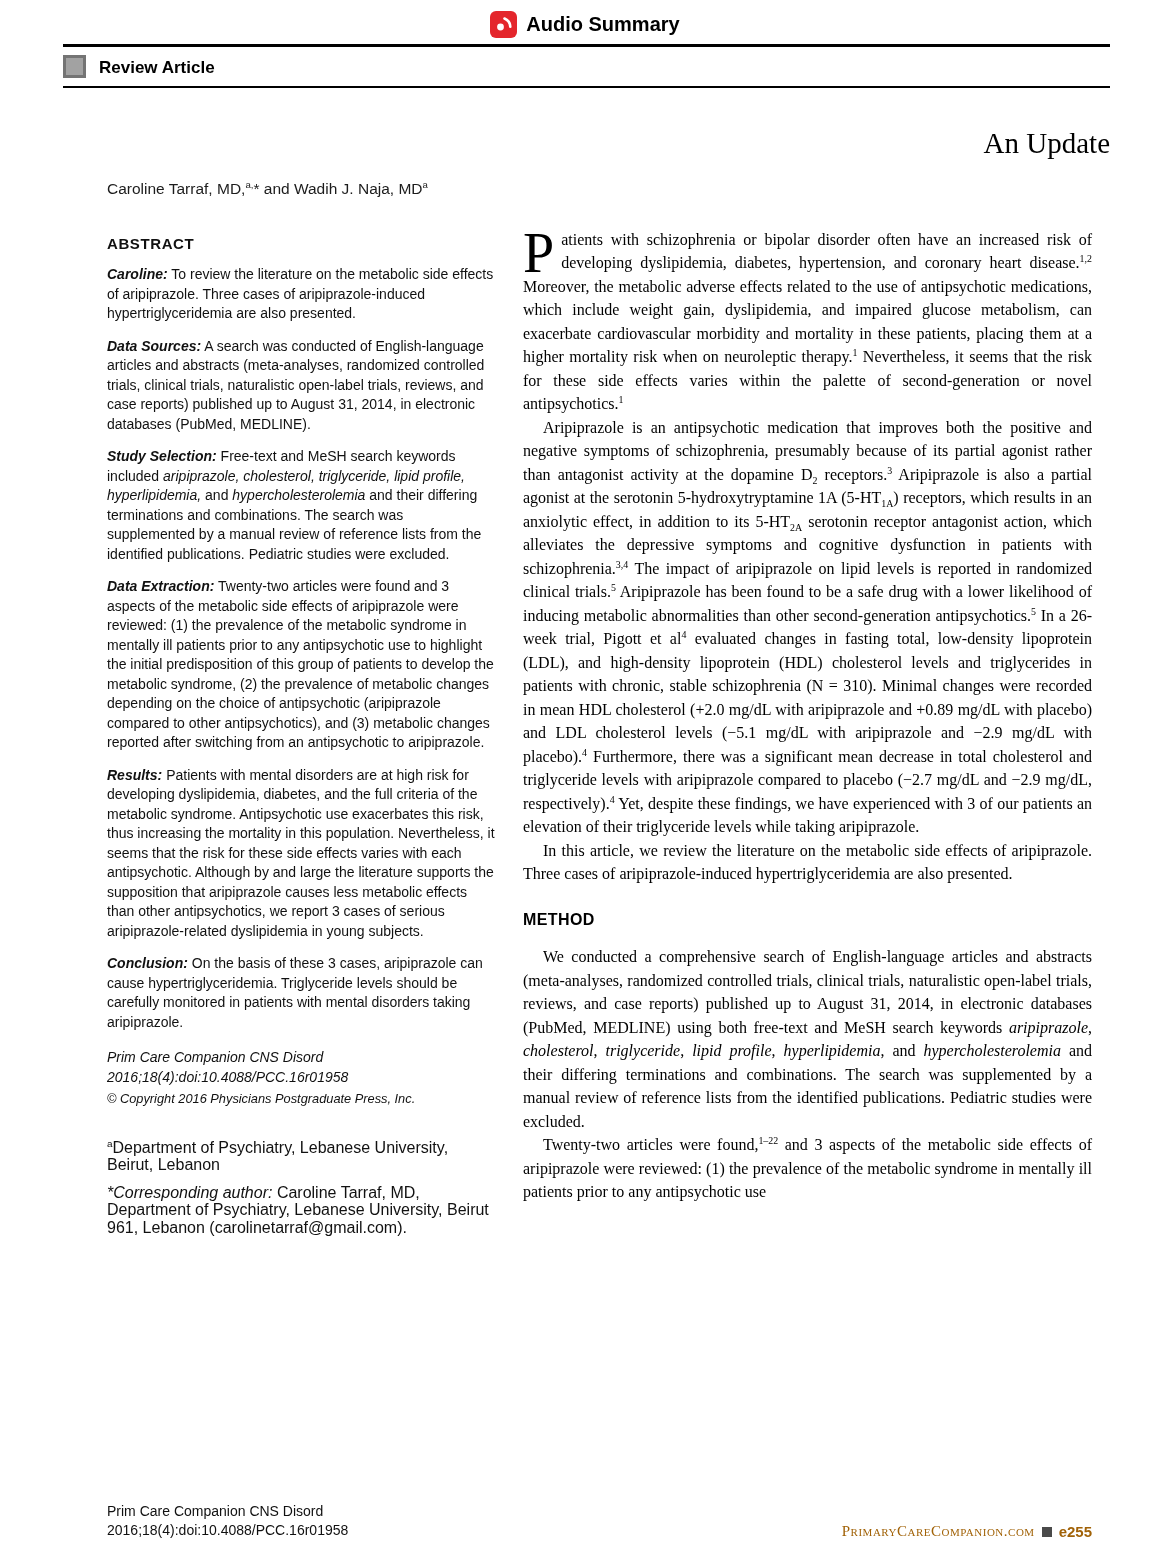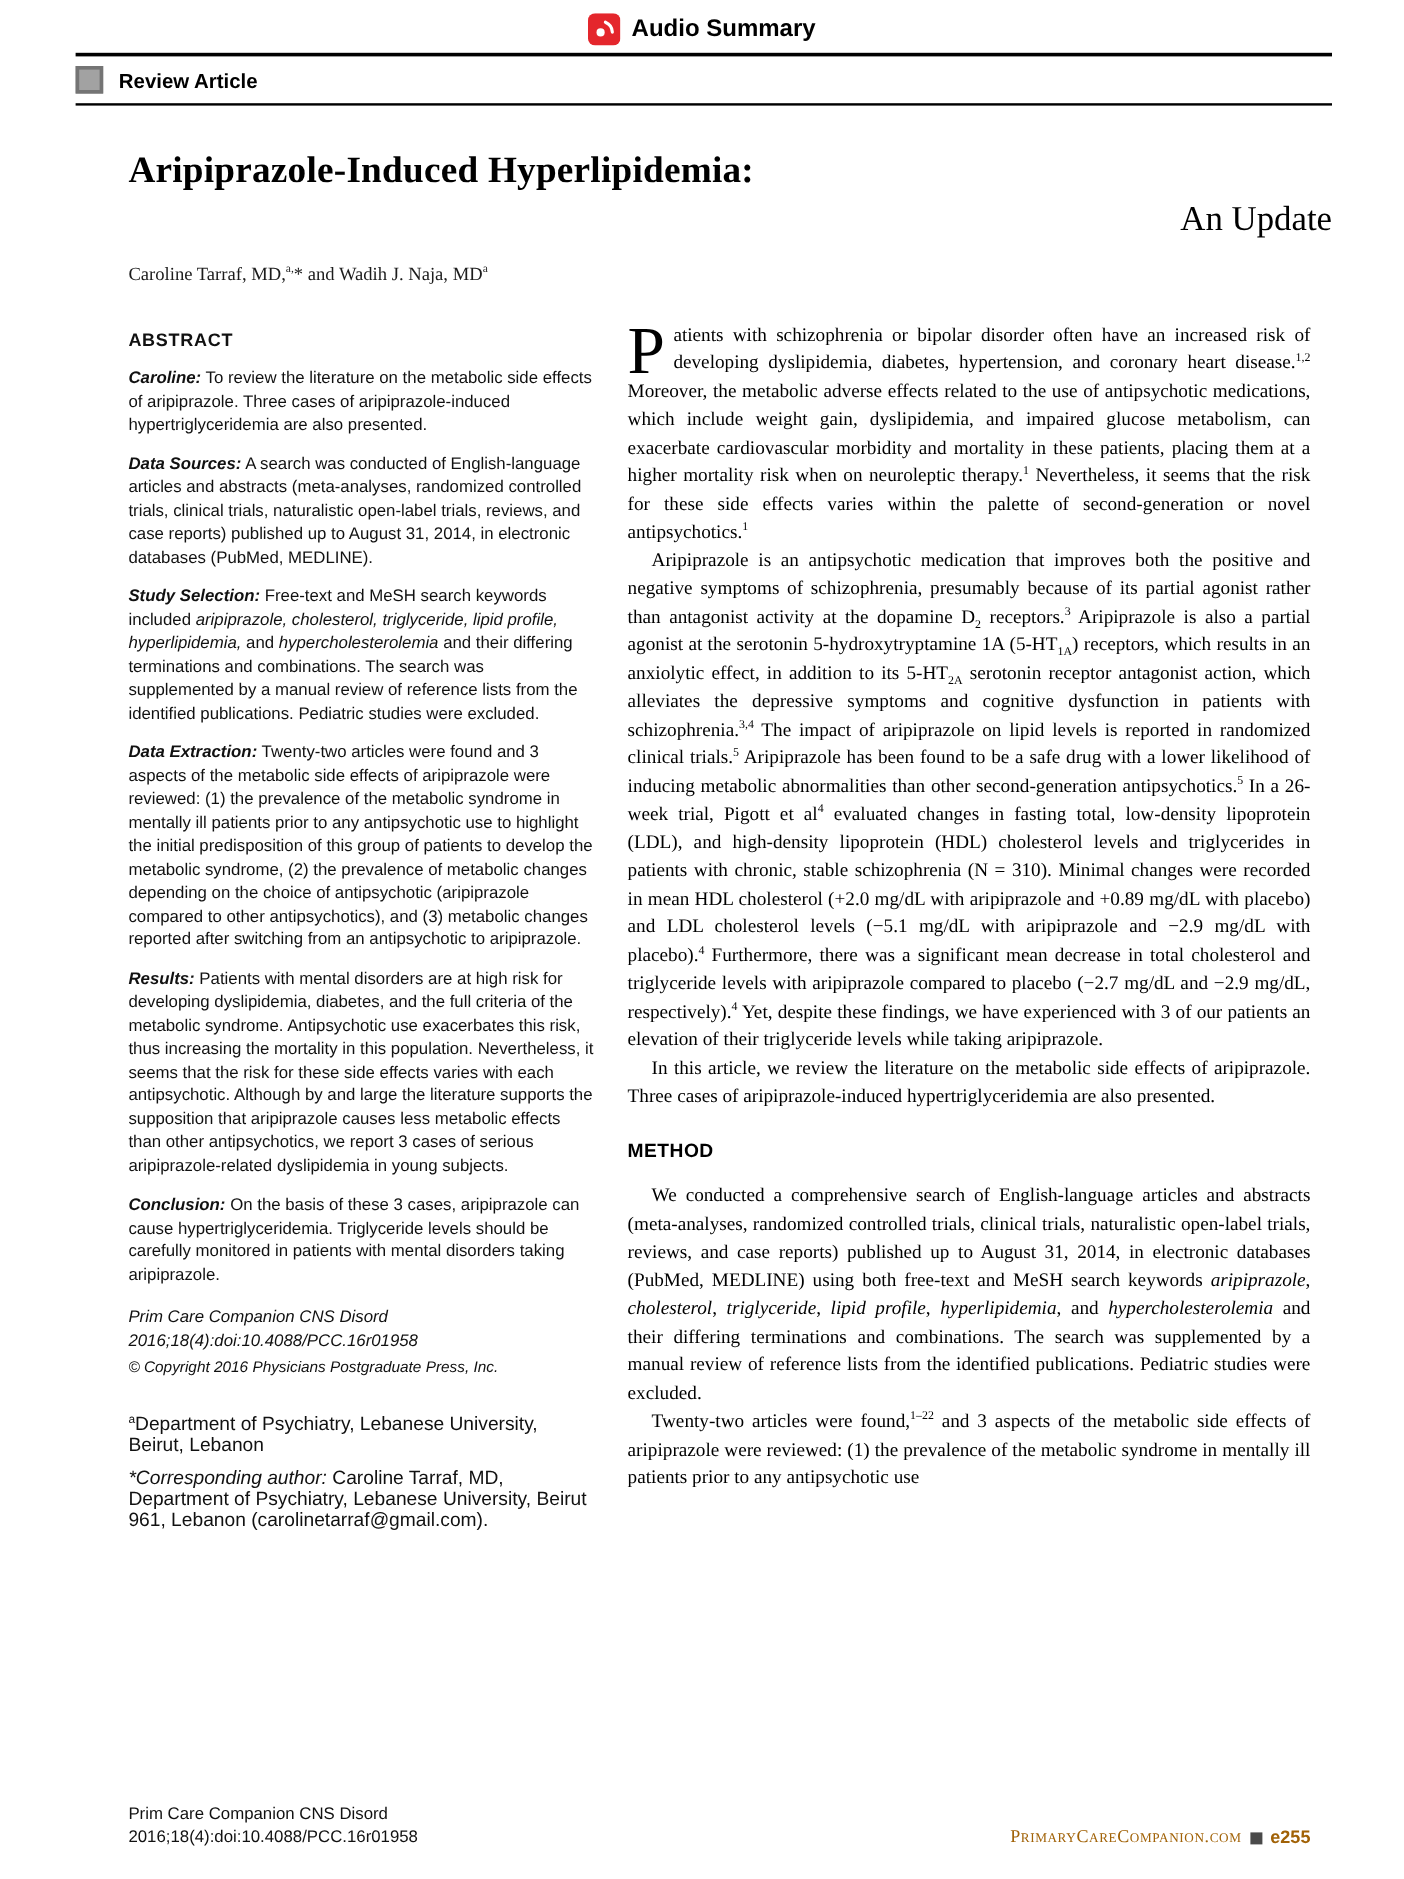--- a/index.html
+++ b/index.html
@@ -18,21 +18,21 @@
   .rule-b { height:1.5px; }
 
   .article-row { display:flex; align-items:flex-end; gap:13px; margin:8px 60px 8px 63px; }
   .sq-icon { width:23px; height:23px; background:#a2a2a2; border:3px solid #747474; flex:none; }
   .article-type { font-family:"Liberation Sans",sans-serif; font-weight:bold; font-size:17px; color:#000; }
 
   
   .title-block { margin:34px 60px 0 107px; font-family:"Liberation Serif",serif; color:#000; }
   .title-line1 { display:block; font-size:31px; font-weight:bold; line-height:40px; letter-spacing:0.2px; }
   .title-line2 { display:block; font-size:29px; font-weight:normal; line-height:42px;text-align:right; }
-  .authors { margin:16px 60px 0 107px; font-family:Liberation Serif, serif; font-size:15.5px; color:#1c1c1c; }
+  .authors { margin:16px 60px 0 107px; font-family:Liberation Sans, sans-serif; font-size:15.5px; color:#1c1c1c; }
 
   
   .columns { display:flex; gap:28px; margin:30px 78px 0 107px; }
   .left-col { width:388px; flex:none; font-family:"Liberation Sans",sans-serif; font-size:14px;
               line-height:19.5px; color:#111; }
   .right-col { flex:1; font-family:"Liberation Serif",serif; font-size:16px; line-height:23.5px;
                text-align:justify; color:#000; }
 
   .abstract-heading { font-family:"Liberation Sans",sans-serif; font-weight:bold; font-size:15px;
                       letter-spacing:0.6px; margin:6px 0 12px; }
@@ -83,21 +83,20 @@
   <div class="rule rule-a"></div>
 
   <div class="article-row">
     <span class="sq-icon"></span>
     <span class="article-type">Review Article</span>
   </div>
 
   <div class="rule rule-b"></div>
 
   <h1 class="title-block">
-    <span class="title-line1">Aripiprazole-Induced Hyperlipidemia:</span>
     <span class="title-line2">An Update</span>
   </h1>
   <div class="authors">Caroline Tarraf, MD,<sup>a,</sup>* and Wadih J. Naja, MD<sup>a</sup></div>
 
   <div class="columns">
 
     <aside class="left-col">
       <h2 class="abstract-heading">ABSTRACT</h2>
 
       <div>

